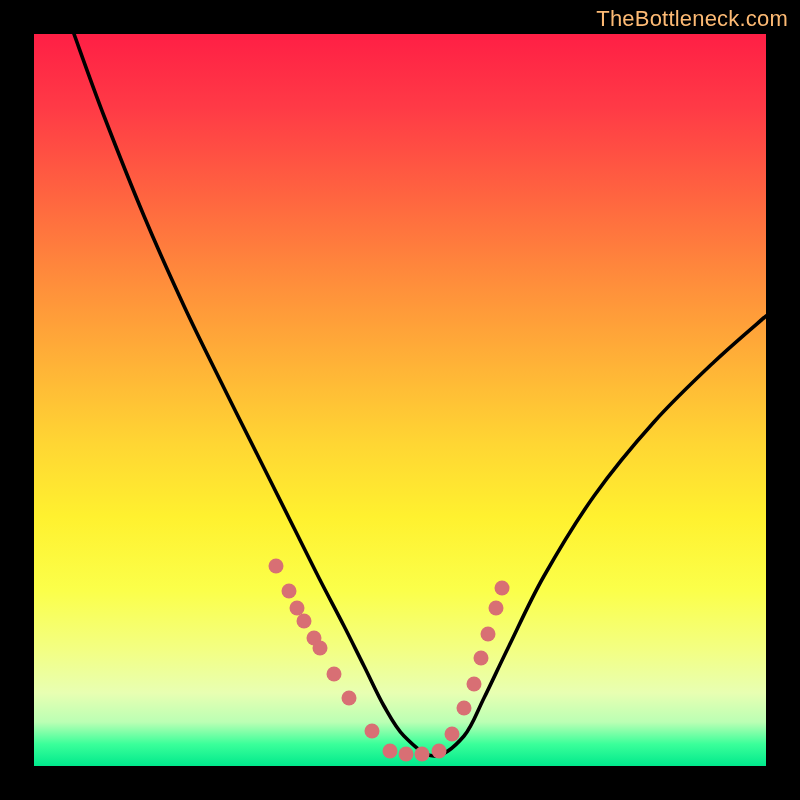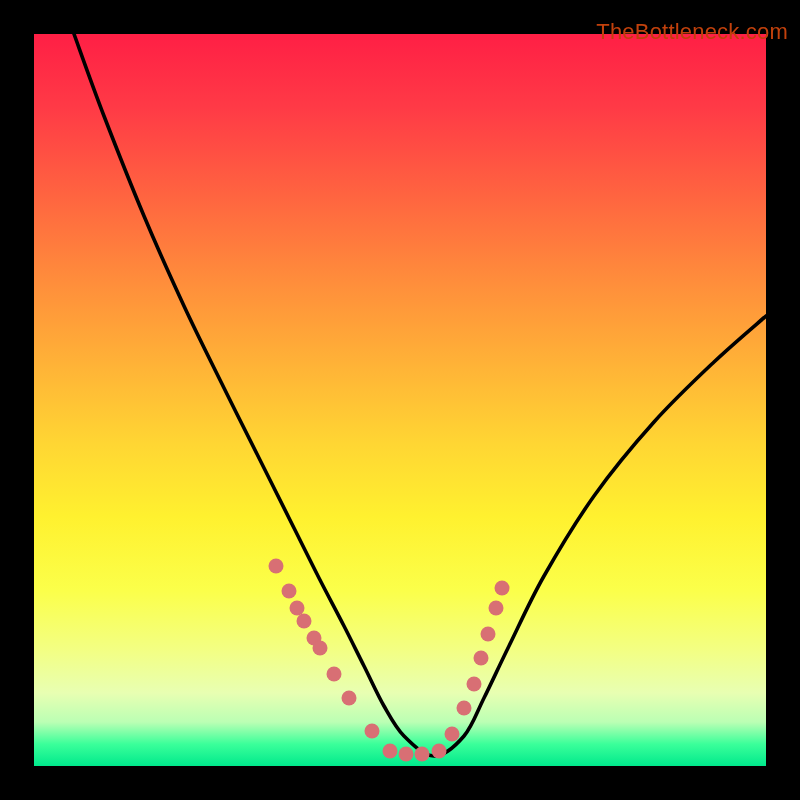--- a/index.html
+++ b/index.html
@@ -12,23 +12,23 @@
     font-family: Arial, Helvetica, sans-serif;
   }
   .outer {
     width: 800px;
     height: 800px;
     background: #000;
     position: relative;
   }
   .watermark {
     position: absolute;
-    top: 19px;
+    top: 6px;
     right: 12px;
-    color: #c2410c;
+    color: #fdba74;
     font-size: 22px;
     font-weight: 400;
     letter-spacing: 0.2px;
     z-index: 3;
   }
   .plot {
     position: absolute;
     left: 34px;
     top: 34px;
     width: 732px;

